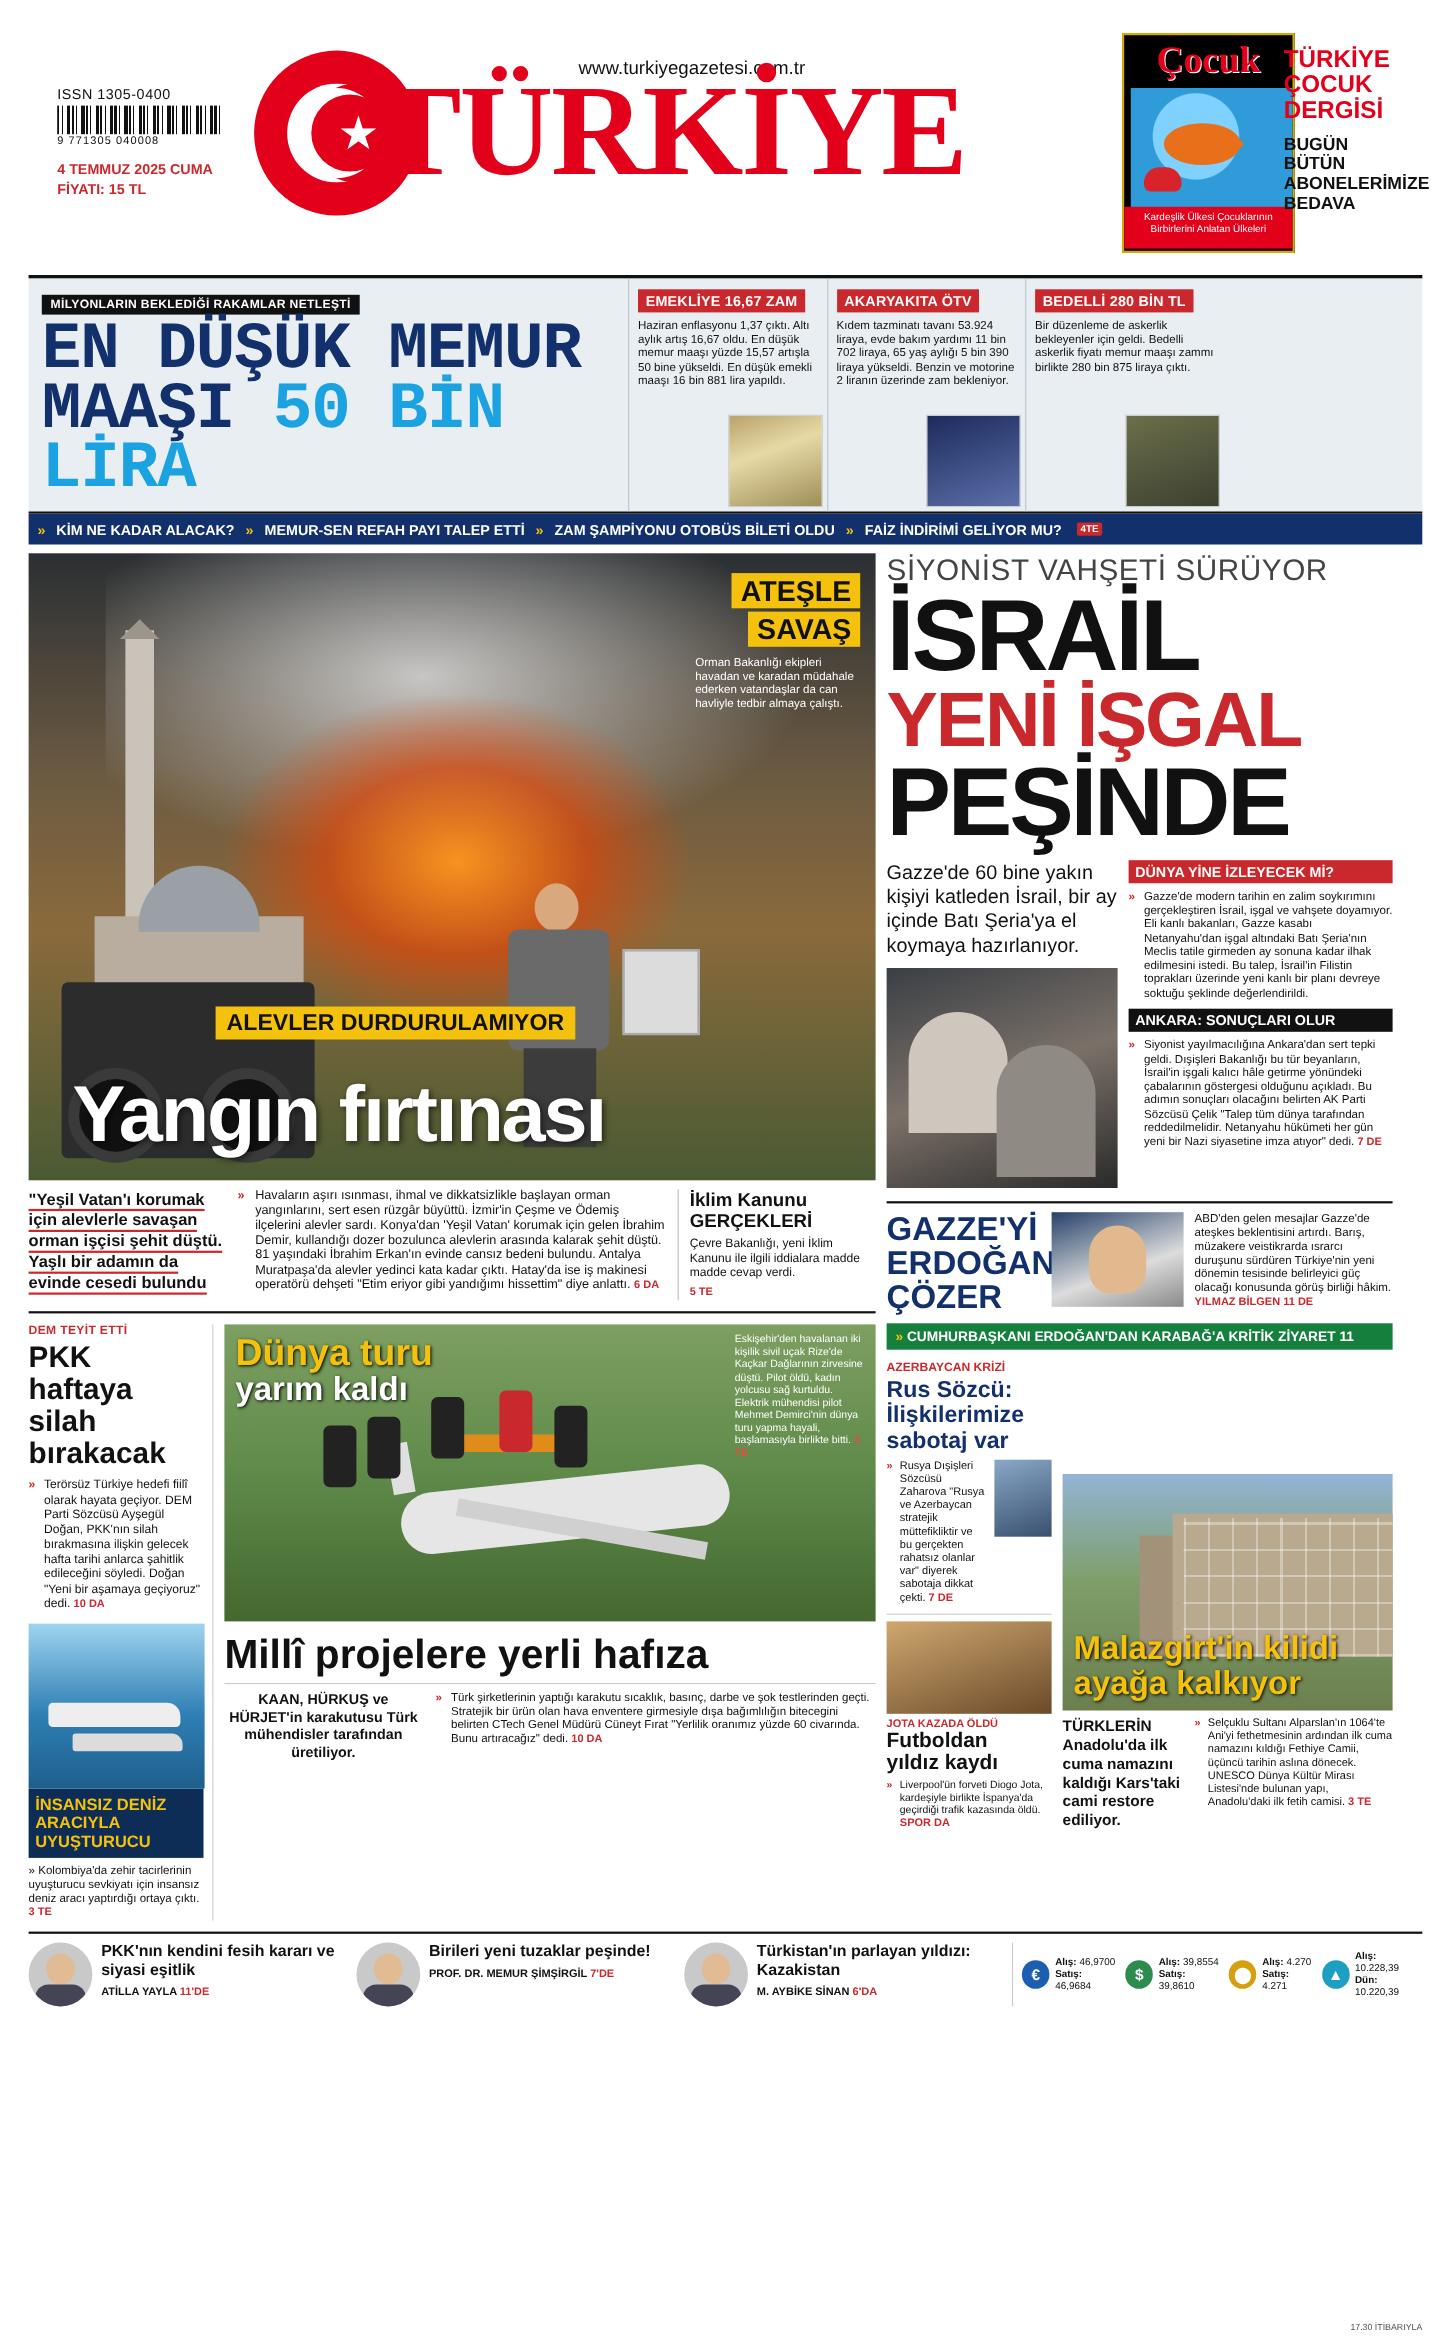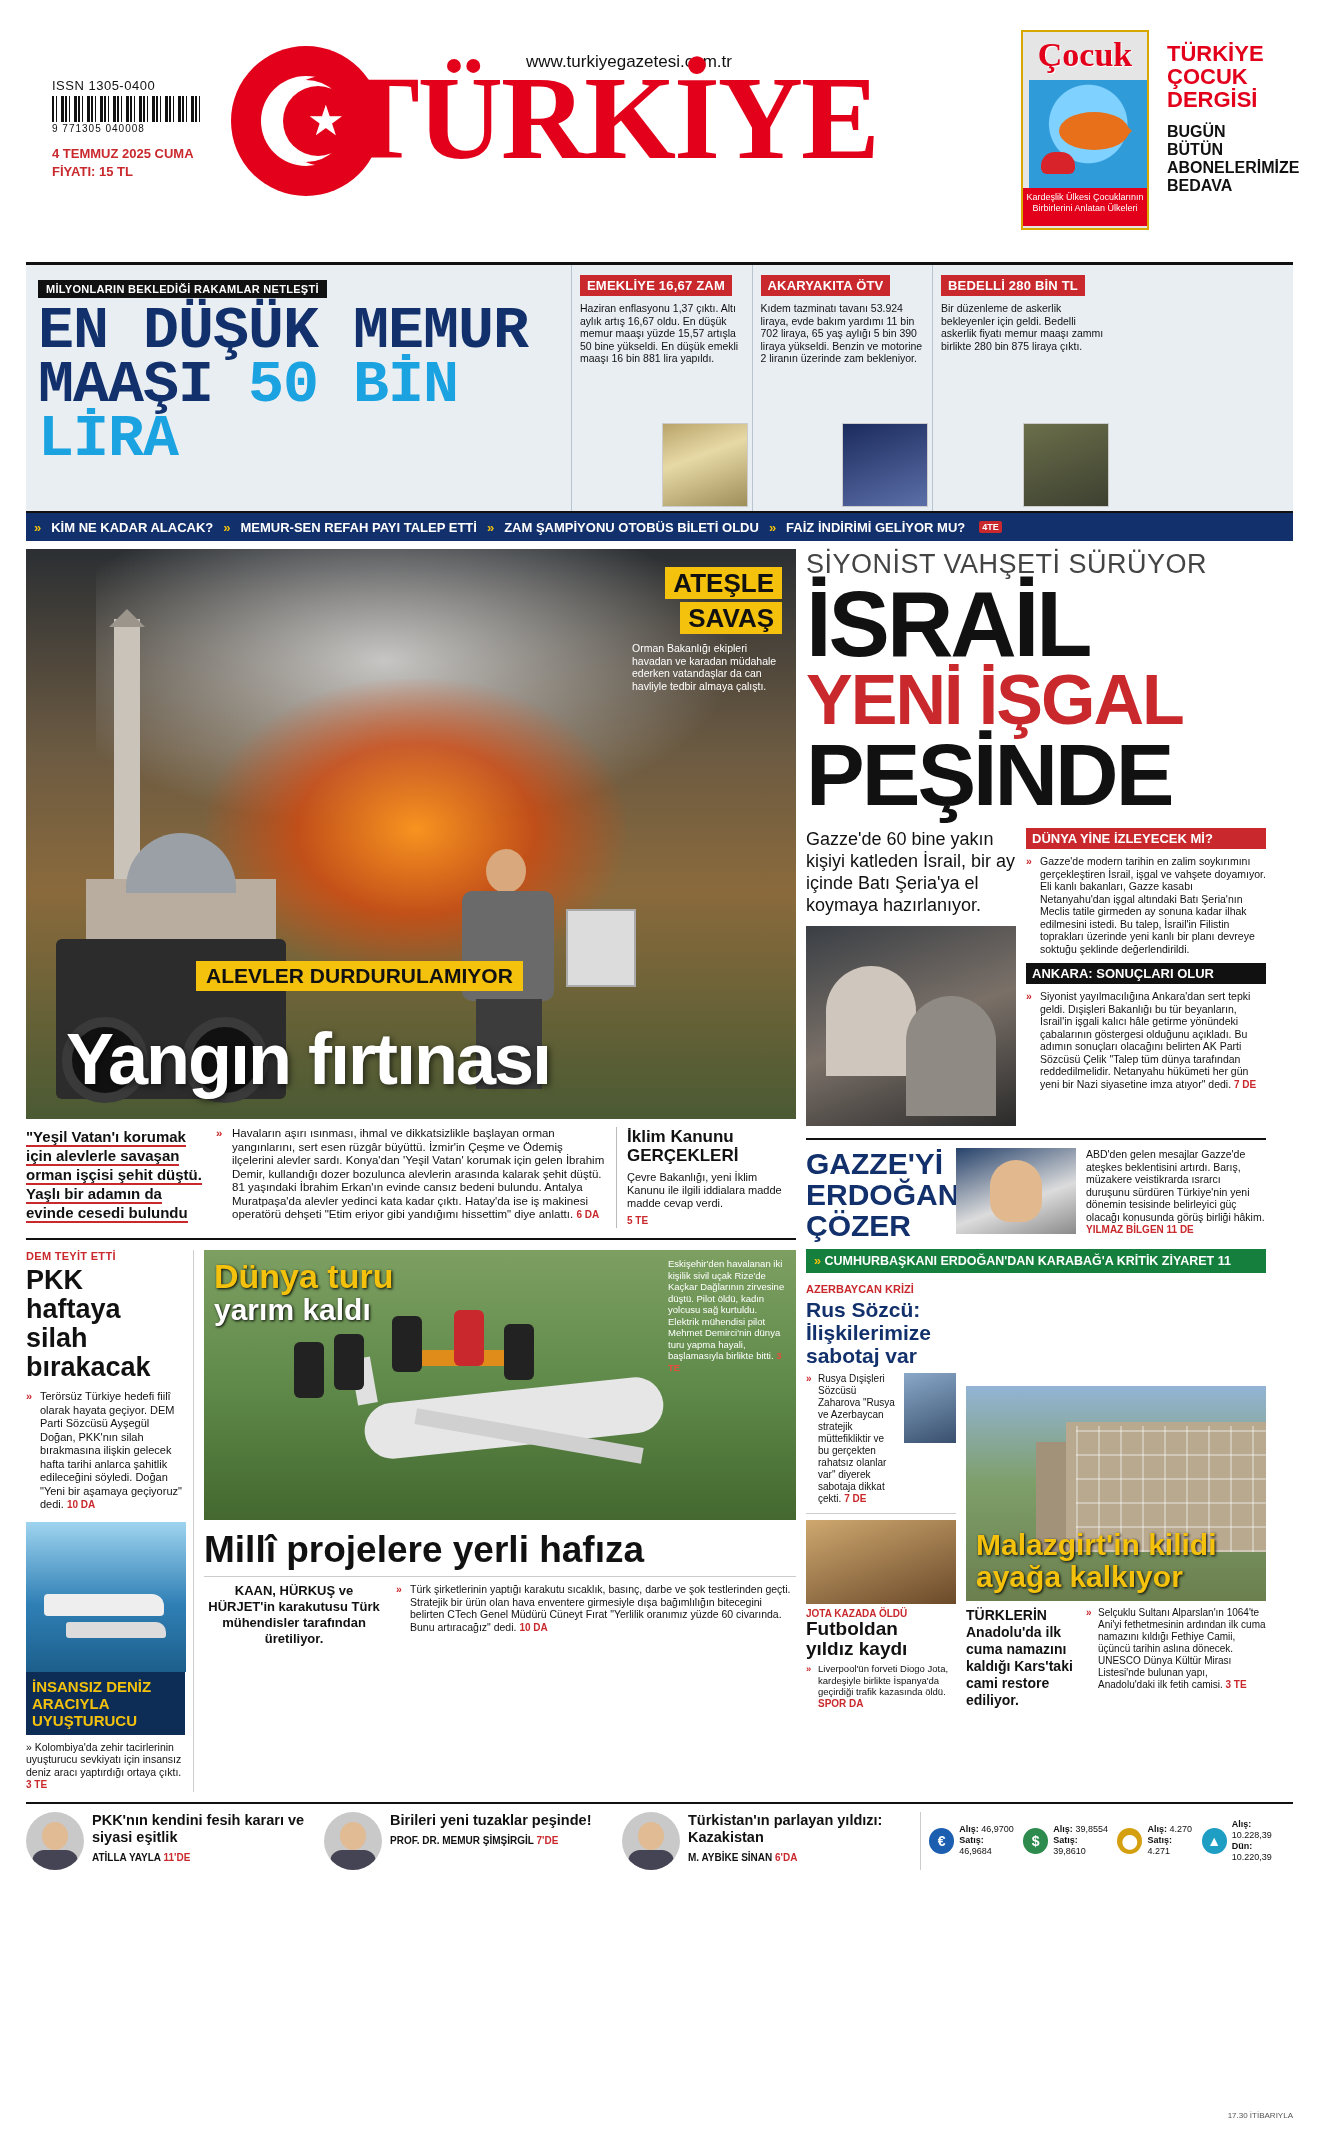--- a/index.html
+++ b/index.html
@@ -40,39 +40,39 @@
   .crescent:after{ content:""; position:absolute; left:18px; top:6px; width:70px;height:70px;border-radius:50%;
     background:#e3001b;}
   .star { position:absolute; left:96px; top:62px; color:#fff; font-size:42px; line-height:42px; z-index:3;}
   .logo-text {
     position:absolute; left:130px; top:22px;
     font-family:"Liberation Serif", serif;
     font-weight:bold; font-size:118px; letter-spacing:-2px; color:#e3001b;
     line-height:1;
   }
 
-  .cocuk-promo { position:absolute; right:144px; top:30px; width:128px; height:200px;
-    background:#e5e5e5; border:2px solid #d8a800; overflow:hidden; }
+  .cocuk-promo { position:absolute; right:116px; top:30px; width:157px; height:200px;
+    background:#000000; border:2px solid #d8a800; overflow:hidden; }
   .cocuk-title { font-family:"Liberation Serif",serif; font-weight:bold; font-size:34px; color:#e3001b;
      text-align:center; margin-top:4px; text-shadow:1px 1px 0 #fff; }
   .cocuk-art { position:absolute; left:6px; top:48px; width:148px; height:110px;
      background:radial-gradient(circle at 40% 40%, #7fd1ff 0 35%, #2f9bd8 36% 100%); }
   .cocuk-art .fish { position:absolute; left:30px; top:32px; width:70px; height:38px; border-radius:50%;
      background:#e8701a; }
   .cocuk-art .fish:after{content:"";position:absolute;right:-16px;top:6px;border:13px solid transparent;border-left-color:#e8701a;}
   .cocuk-art .crab{position:absolute;left:12px;top:72px;width:34px;height:22px;border-radius:14px 14px 6px 6px;background:#d8232a;}
   .cocuk-foot { position:absolute; bottom:2px; left:0; right:0; height:38px; background:#e3001b; }
   .cocuk-foot span{ display:block; color:#fff; font-size:9px; text-align:center; line-height:11px; padding-top:4px;}
 
   .promo-text { position:absolute; right:26px; top:42px; width:100px; text-align:left; }
   .promo-text .l1 { font-family:"Liberation Sans",sans-serif; font-weight:bold; font-size:22px; color:#e3001b; line-height:23px;}
   .promo-text .l2 { font-weight:bold; font-size:16px; color:#111; line-height:18px; margin-top:12px;}
 
   
-  .top-banner { position:relative; height:251px; background:#e9eef3; border-top:3px solid #111;border-bottom:2px solid #111; display:flex;margin-top:12px; }
+  .top-banner { position:relative; height:217px; background:#e9eef3; border-top:3px solid #111;border-bottom:2px solid #111; display:flex; }
   .tb-left { width:545px; position:relative; padding:14px 10px 0 12px;}
   .kicker {
     display:inline-block; background:#111; color:#fff; font-size:11px; font-weight:bold;
     padding:3px 8px; letter-spacing:.3px;
   }
   .tb-head { font-family:Liberation Mono, monospace; font-weight:bold; font-size:60px; line-height:54px;
      color:#12306b; margin-top:6px; letter-spacing:-1px;}
   .tb-head .hl { color:#1aa3e0; }
   .tb-cols { flex:1; display:flex; }
   .tb-col { width:25%; border-left:1px solid #b9c4cf; padding:10px 8px 4px 8px; position:relative;}

